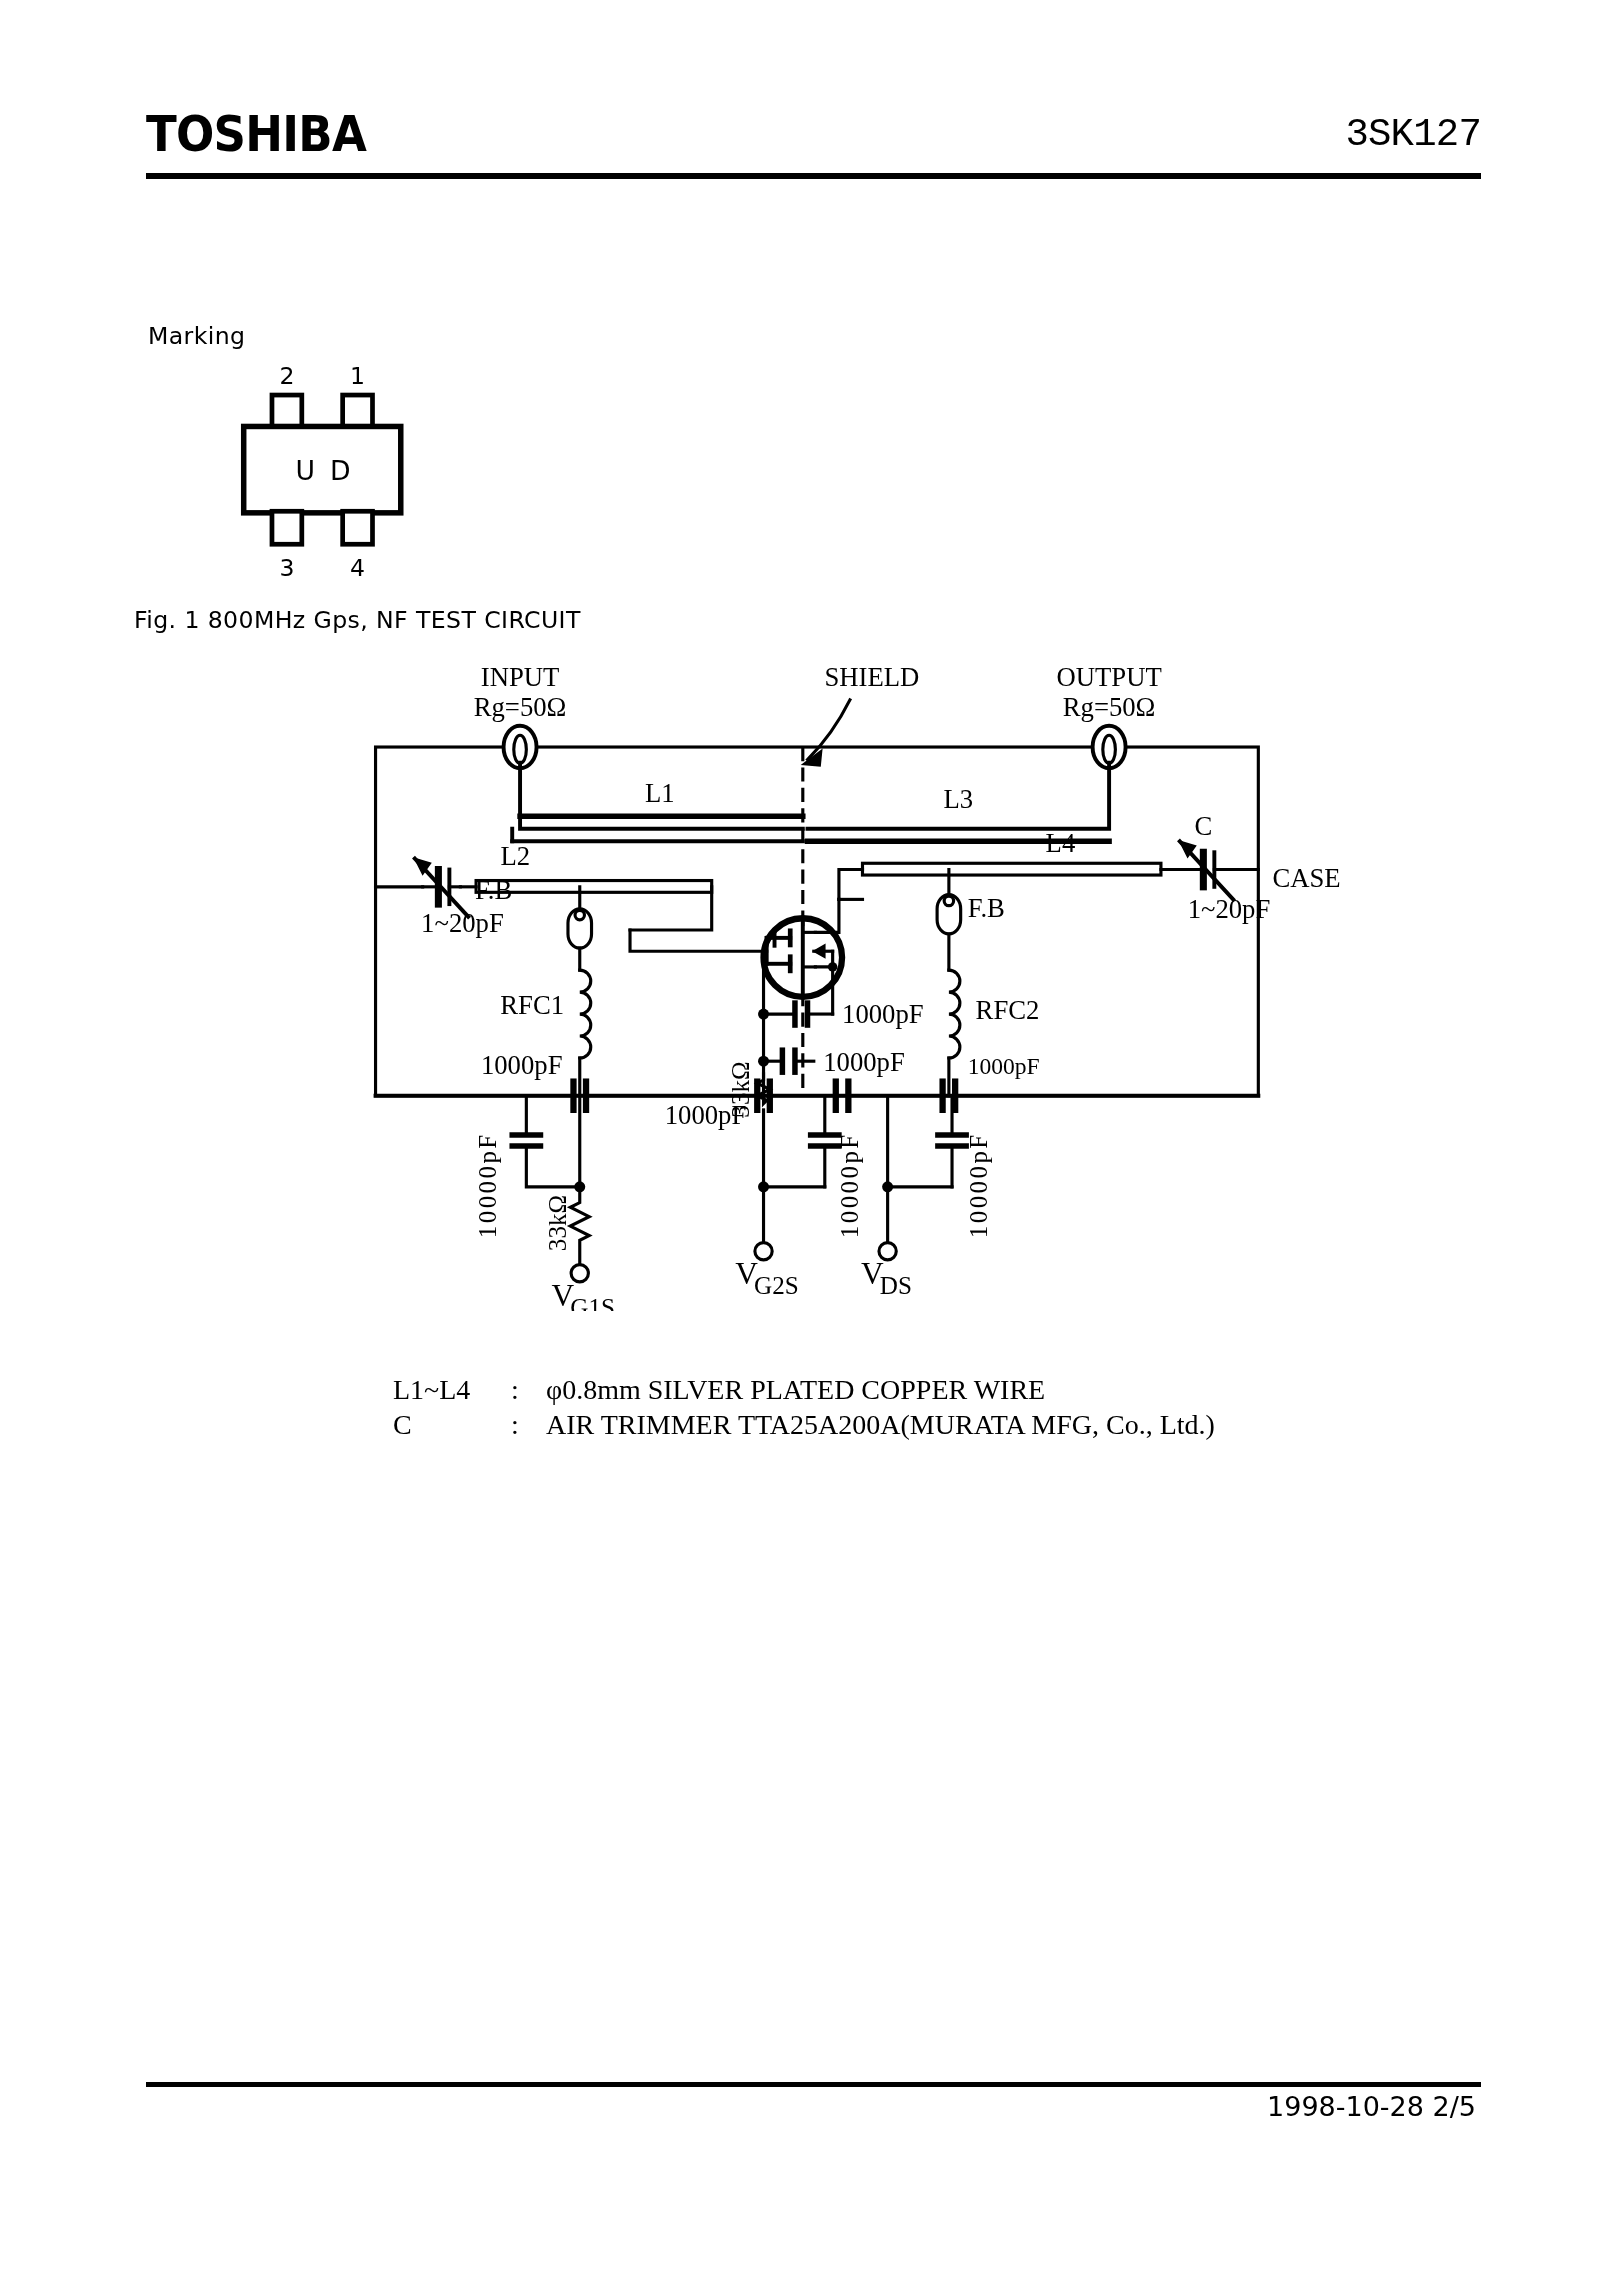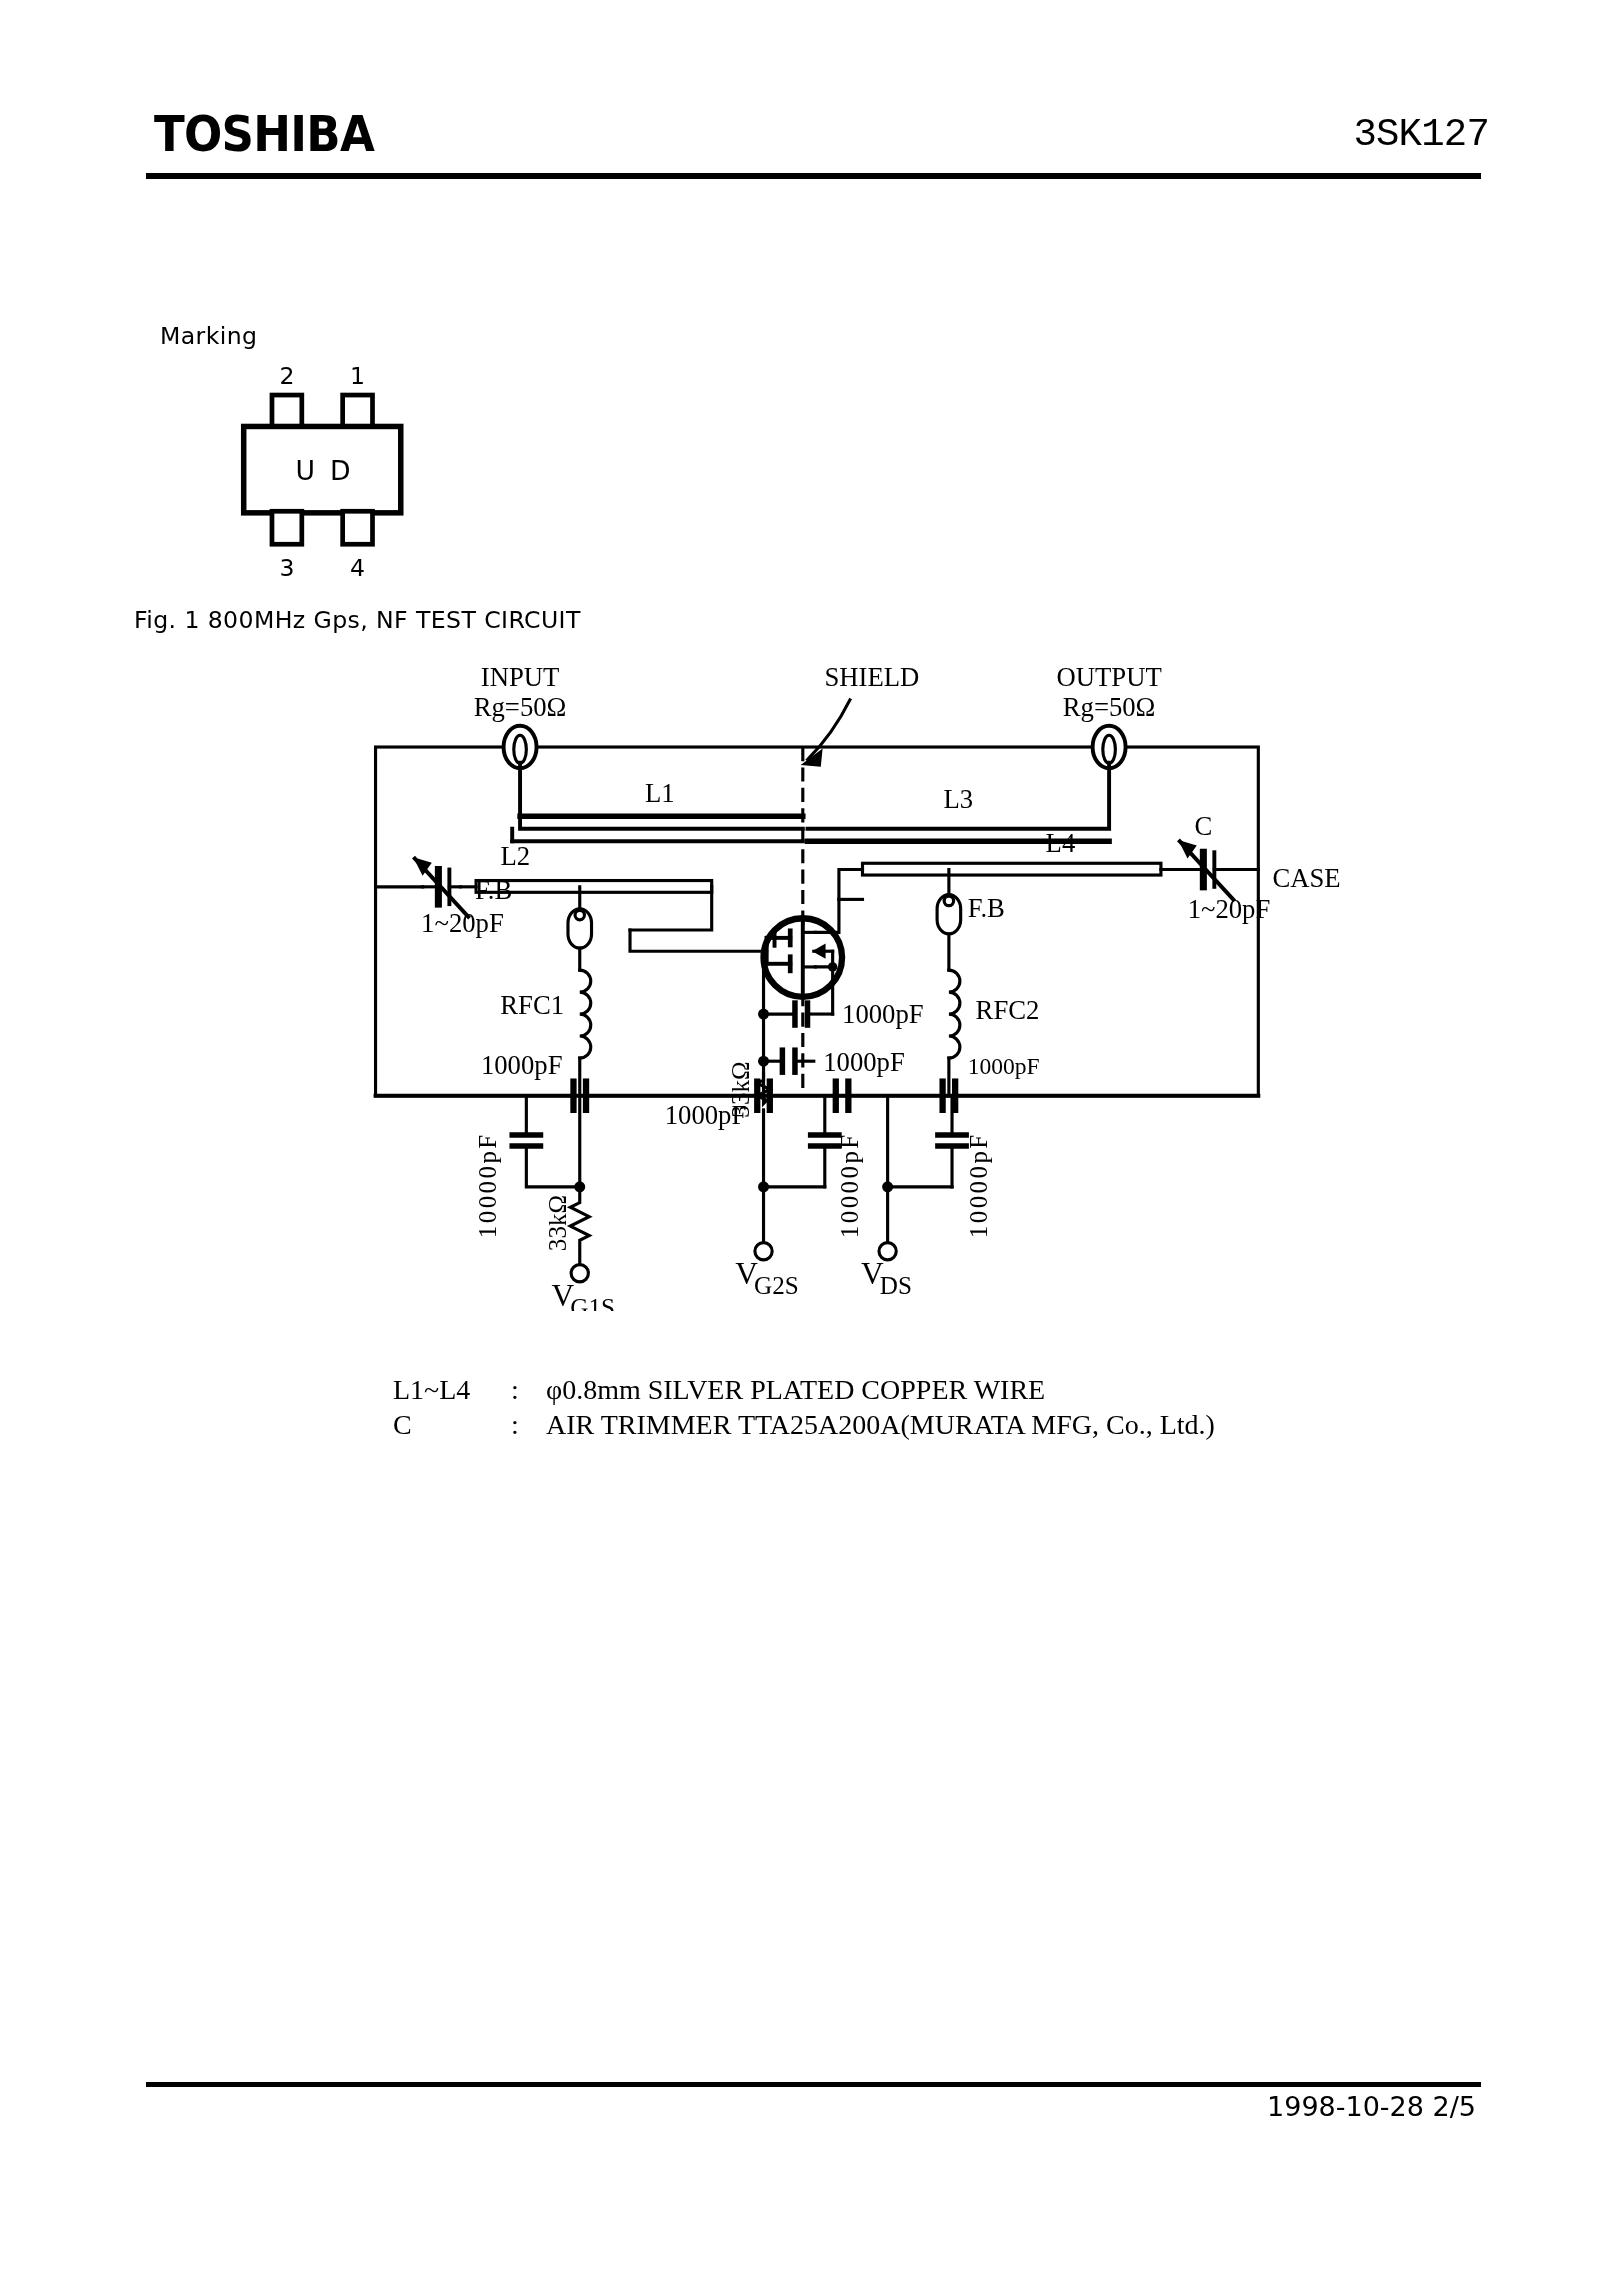--- a/index.html
+++ b/index.html
@@ -7,21 +7,21 @@
     width:1622px; height:2295px;
     font-family:"Liberation Sans", sans-serif;
     color:#000;
     position:relative;
     overflow:hidden;
   }
   .page { position:absolute; inset:0; }
 
   
   #header {
-    position:absolute; left:154px; top:110px; width:1335px; height:79px;
+    position:absolute; left:146px; top:110px; width:1335px; height:79px;
   }
   #brand {
     position:absolute; left:0; top:0;
     font-family:"DejaVu Sans", sans-serif;
     font-weight:bold;
     font-size:49px;
     letter-spacing:-0.8px;
     transform:scaleX(0.92);
     transform-origin:left top;
     line-height:49px;
@@ -33,21 +33,21 @@
     letter-spacing:-0.8px;
     line-height:39px;
   }
   #header-rule {
     position:absolute; left:146px; top:173px; width:1335px; height:5.5px;
     background:#000;
   }
 
   
   #marking-label {
-    position:absolute; left:160px; top:322px;
+    position:absolute; left:148px; top:322px;
     font-family:"DejaVu Sans", sans-serif;
     font-size:23.6px;
     letter-spacing:0.4px;
   }
   #marking-figure { position:absolute; left:228px; top:365px; }
 
   
   #fig-caption {
     position:absolute; left:134px; top:606px;
     font-family:"DejaVu Sans", sans-serif;

